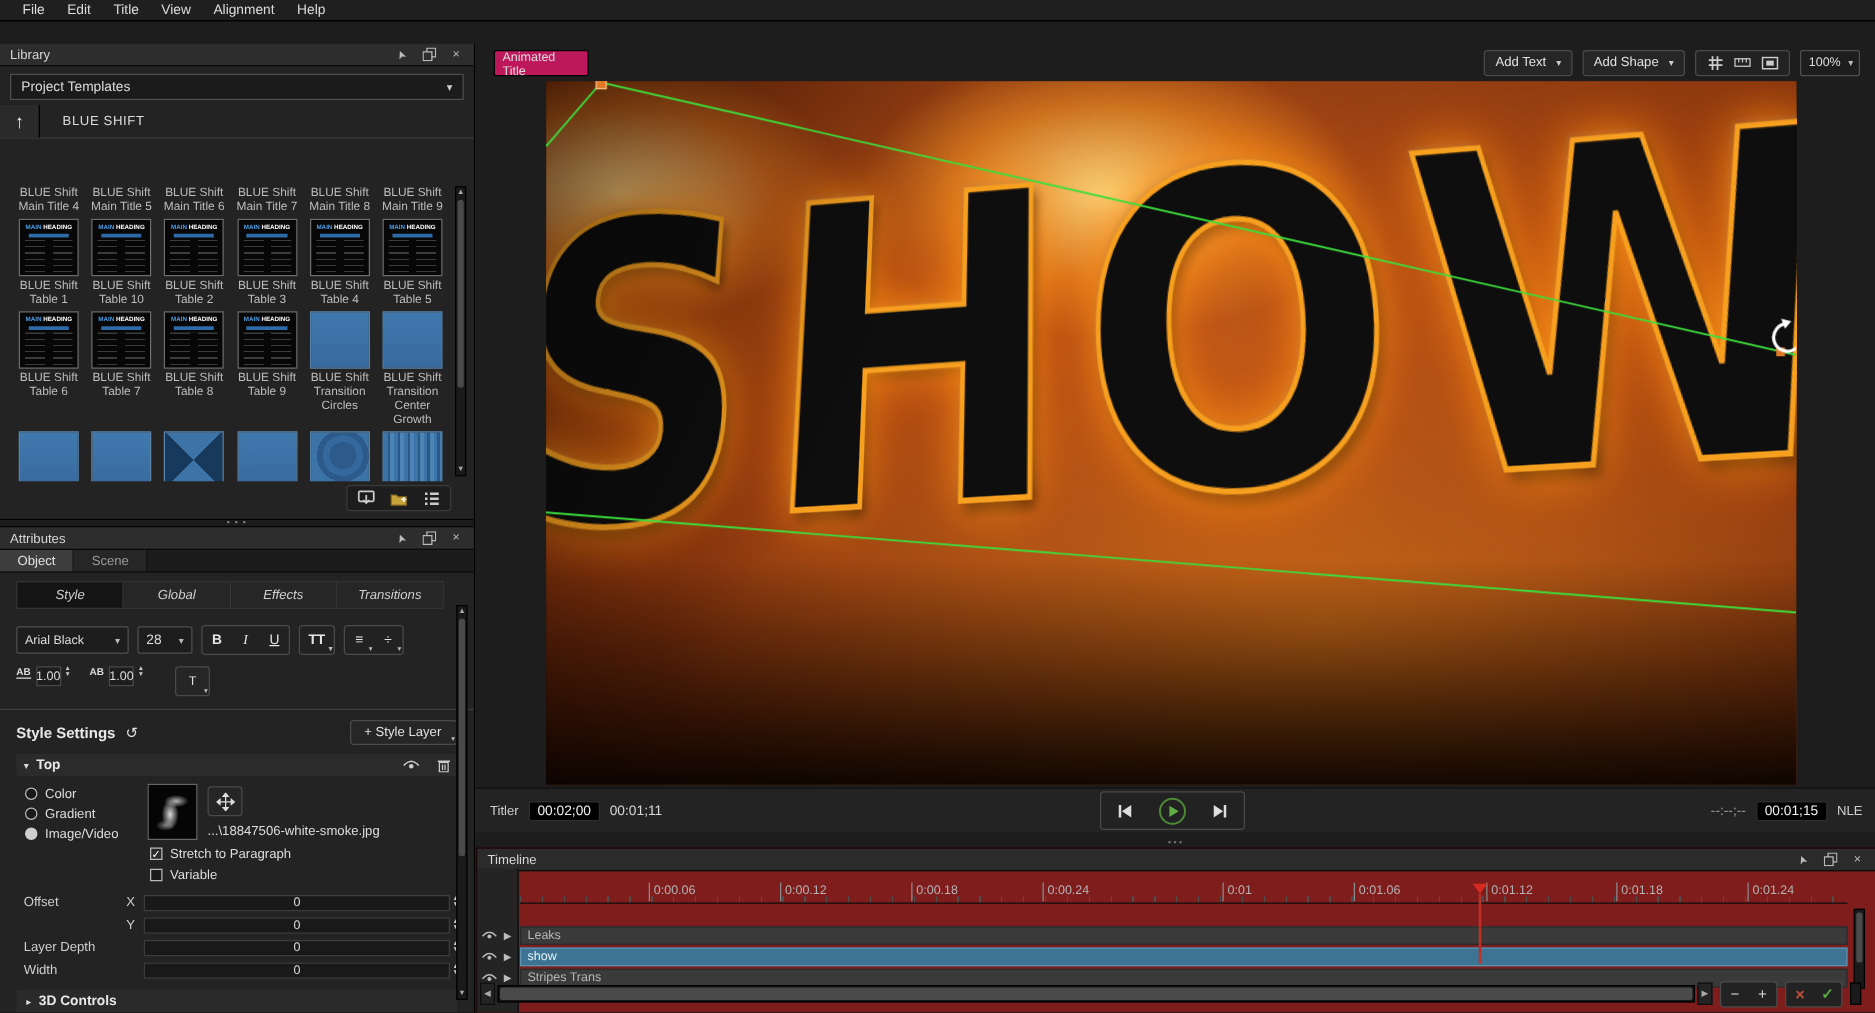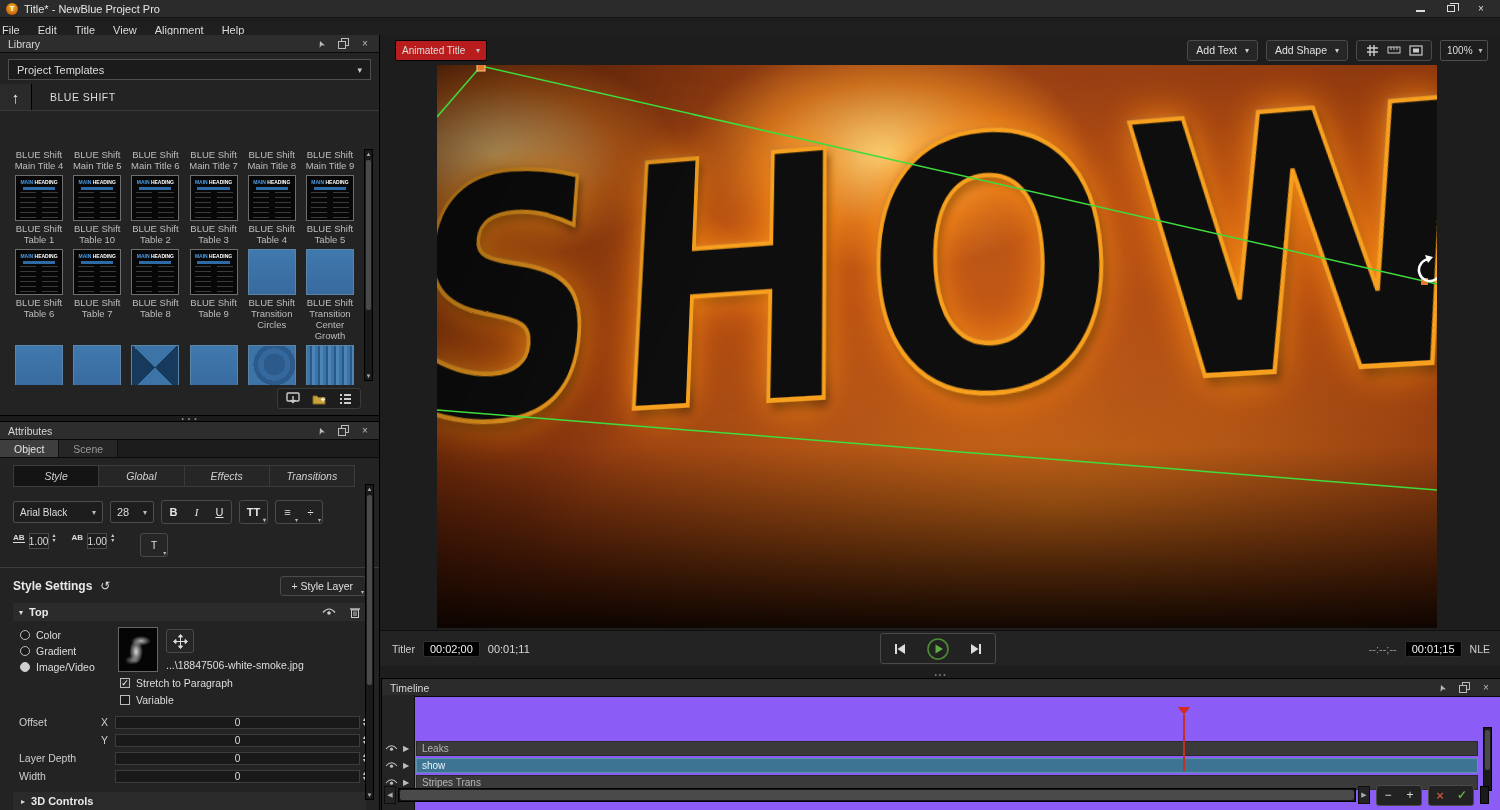--- a/index.html
+++ b/index.html
@@ -13,22 +13,22 @@
   .app-icon { width:12px; height:12px; border-radius:50%; background:radial-gradient(circle at 50% 40%, #f7c21e, #c85a10 75%);
     color:#fff; font-size:8px; font-weight:bold; display:flex; align-items:center; justify-content:center; margin-right:6px; }
   .titlebar .wtitle { color:#e6e6e6; font-size:11px; }
   .wcontrols { margin-left:auto; display:flex; gap:14px; align-items:center; padding-right:6px; }
   .wbtn { width:14px; height:11px; display:flex; align-items:center; justify-content:center; color:#ddd; font-size:10px; }
   .ico-min { width:9px; border-bottom:2px solid #ddd; height:7px; }
   .ico-restore { width:8px; height:7px; border:1px solid #ddd; position:relative; }
   .ico-restore::before { content:""; position:absolute; left:2px; top:-3px; width:8px; height:7px; border:1px solid #ddd; border-left:none; border-bottom:none; }
 
   
-  .menubar { position:absolute; left:0; top:22px; right:0; height:17px; background:#1f1f1f;
-    display:flex; align-items:center; gap:18px; padding:0 2px; border-bottom:1px solid #000; }
+  .menubar { position:absolute; left:0; top:0; right:0; height:17px; background:#1f1f1f;
+    display:flex; align-items:center; gap:18px; padding:0 18px; border-bottom:1px solid #000; }
   .menubar span { color:#ddd; font-size:11px; }
 
   
   .phead { height:18px; background:#2d2d2d; display:flex; align-items:center; padding:0 8px; border-bottom:1px solid #0a0a0a; }
   .phead .ptitle { color:#d6d6d6; font-size:10.5px; }
   .phead .picons { margin-left:auto; display:flex; gap:10px; align-items:center; color:#bbb; }
   .picon { width:12px; height:12px; display:flex; align-items:center; justify-content:center; font-size:10px; color:#bbb; }
   .ptr { transform:rotate(-112deg); font-size:9px; }
 
   
@@ -116,21 +116,21 @@
   .pfield { flex:1; height:13px; background:#191919; border:1px solid #3c3c3c; display:flex; align-items:center; justify-content:center; color:#ddd; font-size:10px; }
   .pfield.filled { background:linear-gradient(180deg,#6a6a6a,#4e4e4e); color:#fff; }
   .prow .stepper { margin-left:3px; }
   .bar3d { margin:7px 13px 0 13px; height:18px; background:#2a2a2a; display:flex; align-items:center; padding-left:8px; gap:6px; }
   .bar3d .tri { font-size:8px; color:#ddd; }
   .bar3d .t3d { font-weight:bold; color:#e8e8e8; font-size:11px; }
 
   
   .main-col { position:absolute; left:380px; top:35px; right:0; height:645px; background:#1d1d1d; }
   .stage-toolbar { position:absolute; left:0; top:0; right:0; height:30px; display:flex; align-items:center; padding:0 12px 0 15px; }
-  .seltpl { width:92px; height:21px; background:#b91c1c; border:1px solid #050505; }
+  .seltpl { width:76px; height:21px; background:#be185d; border:1px solid #050505;flex-direction:column; }
   .tb-right { margin-left:auto; display:flex; gap:8px; align-items:center; }
   .tb-btn { height:21px; padding:0 8px; font-size:10.5px; gap:8px; }
   .tb-btn .caret { font-size:8px; color:#ccc; }
   .icon-group { height:21px; padding:0 4px; }
   .igbtn { width:22px; height:19px; display:flex; align-items:center; justify-content:center; }
   .canvas { position:absolute; left:57px; top:30px; width:1000px; height:563px; overflow:hidden; background:
       radial-gradient(ellipse 280px 160px at 45% 16%, rgba(255,225,130,.95), rgba(255,160,40,.5) 45%, transparent 72%),
       radial-gradient(ellipse 240px 140px at 6% 16%, rgba(255,235,160,.85), rgba(255,150,40,.4) 50%, transparent 75%),
       radial-gradient(ellipse 760px 300px at 62% 78%, rgba(255,150,30,.45), transparent 70%),
       radial-gradient(ellipse 1300px 760px at 55% 38%, #b4541a, #712609 62%, #401406 88%),
@@ -151,21 +151,21 @@
   .tp-label { color:#cfcfcf; font-size:10.5px; }
   .timebox { background:#000; border:1px solid #2e2e2e; border-radius:2px; color:#f0f0f0; font-size:11px; padding:1px 6px; }
   .tp-cur { color:#d8d8d8; font-size:11px; }
   .tp-center { position:absolute; left:500px; top:2px; width:116px; height:31px; display:flex; }
   .tpbtn { flex:1; display:flex; align-items:center; justify-content:center; }
   .tp-right { position:absolute; right:10px; top:0; height:36px; display:flex; align-items:center; gap:8px; }
   .stage-split { position:absolute; left:0; right:0; bottom:0; height:12px; display:flex; align-items:center; justify-content:center; }
   .stage-split::before { content:"• • •"; color:#777; font-size:7px; }
 
   
-  .timeline { position:absolute; left:381px; top:678px; right:0; bottom:0; background:#8b5cf6; border-left:1px solid #000; border-top:1px solid #000; }
+  .timeline { position:absolute; left:381px; top:678px; right:0; bottom:0; background:#7f1d1d; border-left:1px solid #000; border-top:1px solid #000; }
   .tl-body { position:absolute; left:0; top:16px; right:0; bottom:0; }
   .tl-gutter-col { position:absolute; left:0; top:0; width:33px; bottom:0; background:#242424; border-right:1px solid #0e0e0e; }
   .ruler { position:absolute; left:34px; top:4px; height:24px; width:1062px; border-bottom:1px solid #0c0c0c;
     background:repeating-linear-gradient(90deg, #4e4e4e 0 1px, transparent 1px 17.5px);
     background-size:100% 5px; background-position:0 100%; background-repeat:no-repeat; }
   .rlabel { position:absolute; bottom:1px; height:15px; border-left:1px solid #8a8a8a; padding-left:3px; color:#b4b4b4; font-size:10px; line-height:13px; }
   .trow { position:absolute; left:0; height:15px; right:22px; display:flex; }
   .trow .gut { width:33px; display:flex; align-items:center; gap:5px; padding-left:3px; background:#242424; border-right:1px solid #0e0e0e; }
   .trow .gut .exp { color:#bbb; font-size:8px; }
   .trow .bar { flex:1; margin-left:1px; background:#3a3a3a; display:flex; align-items:center; padding-left:5px; color:#b5b5b5; font-size:10px; border:1px solid #2b2b2b; }
@@ -664,20 +664,31 @@
               <rect x="3.5" y="0.5" width="7" height="7" fill="none" stroke="#bbb"></rect>
               <rect x="0.5" y="3.5" width="7" height="7" fill="#2b2b2b" stroke="#bbb"></rect>
             </svg>
           </span>
         <span class="picon">×</span>
       </span>
     </div>
     <div class="tl-body">
       <div class="tl-gutter-col"></div>
 
+      <div class="ruler">
+        <span class="rlabel" style="left:103px">0:00.06</span>
+        <span class="rlabel" style="left:208px">0:00.12</span>
+        <span class="rlabel" style="left:313px">0:00.18</span>
+        <span class="rlabel" style="left:418px">0:00.24</span>
+        <span class="rlabel" style="left:562px">0:01</span>
+        <span class="rlabel" style="left:667px">0:01.06</span>
+        <span class="rlabel" style="left:773px">0:01.12</span>
+        <span class="rlabel" style="left:877px">0:01.18</span>
+        <span class="rlabel" style="left:982px">0:01.24</span>
+      </div>
 
       <div class="trow" style="top:46px">
         <span class="gut">
             <span>
               <svg width="13" height="8" viewBox="0 0 13 8">
                 <path d="M1 4Q6.5 -2.5 12 4" fill="none" stroke="#bbb" stroke-width="1.1"></path>
                 <circle cx="6.5" cy="4.2" r="1.6" fill="#bbb"></circle>
               </svg>
             </span>
             <span class="exp">▶</span>

